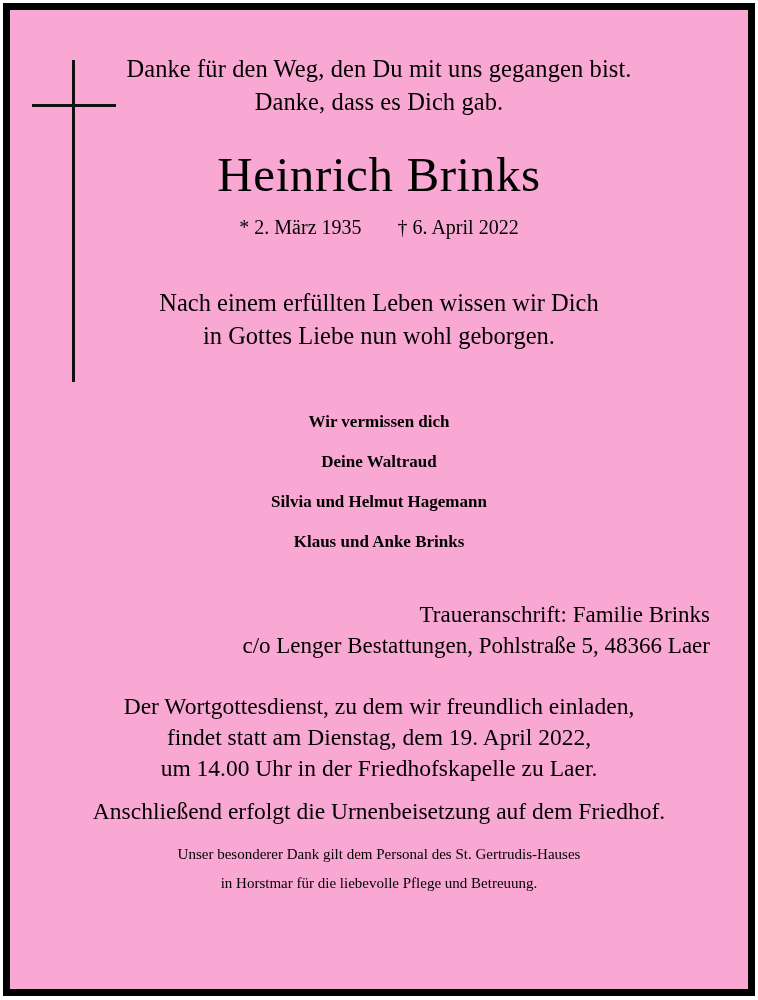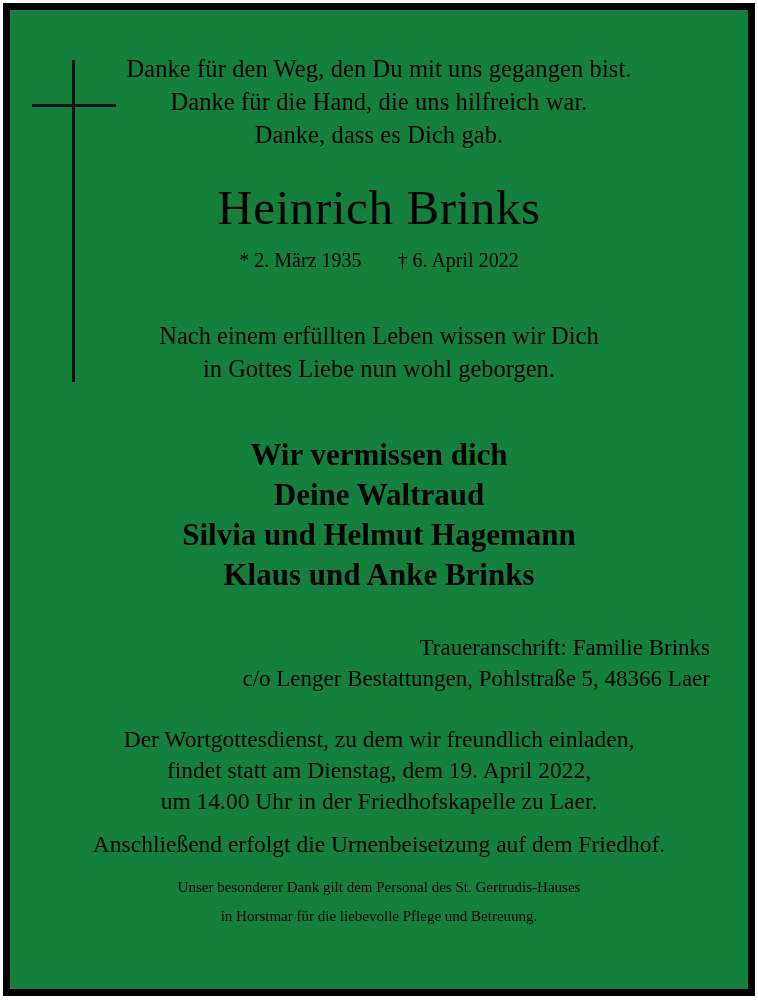--- a/index.html
+++ b/index.html
@@ -25,21 +25,21 @@
     background: #ffffff;
   }
 
   
   .mourning-frame {
     position: relative;
     box-sizing: border-box;
     width: 100%;
     height: 100%;
     border: 7px solid #000000;
-    background: #15803d;
+    background: #f9a8d4;
     overflow: hidden;
   }
 
   
   .cross-mark {
     position: absolute;
     left: 18px;
     top: 50px;
     width: 104px;
     height: 322px;
@@ -108,21 +108,21 @@
     font-size: 24.5px;
     line-height: 33px;
   }
   .consolation-line {
     display: block;
     white-space: nowrap;
   }
 
   .family-block {
     margin-top: 50px;
-    font-size: 31px;
+    font-size: 17px;
     line-height: 40px;
     font-weight: bold;
   }
   .family-line {
     display: block;
     white-space: nowrap;
   }
 
   .contact-block {
     margin-top: 37px;
@@ -173,21 +173,20 @@
 
     <div class="cross-mark">
       <div class="cross-vertical"></div>
       <div class="cross-horizontal"></div>
     </div>
 
     <div class="notice-body">
 
       <div class="verse-block">
         <span class="verse-line">Danke für den Weg, den Du mit uns gegangen bist.</span>
-        <span class="verse-line">Danke für die Hand, die uns hilfreich war.</span>
         <span class="verse-line">Danke, dass es Dich gab.</span>
       </div>
 
       <div class="deceased-name">Heinrich Brinks</div>
 
       <div class="life-dates">
         <span>*</span>
         <span>2. März 1935</span>
         <span class="date-gap"></span>
         <span>†</span>

